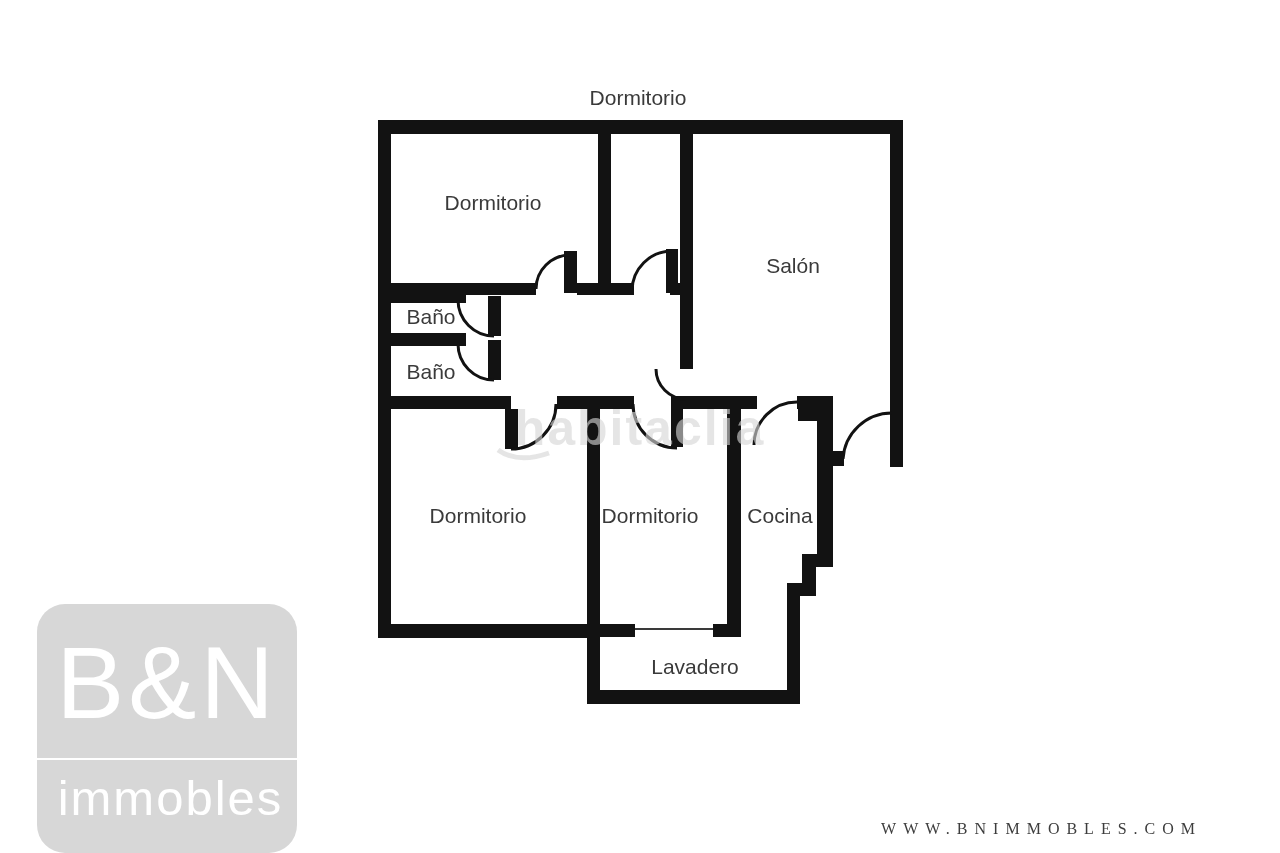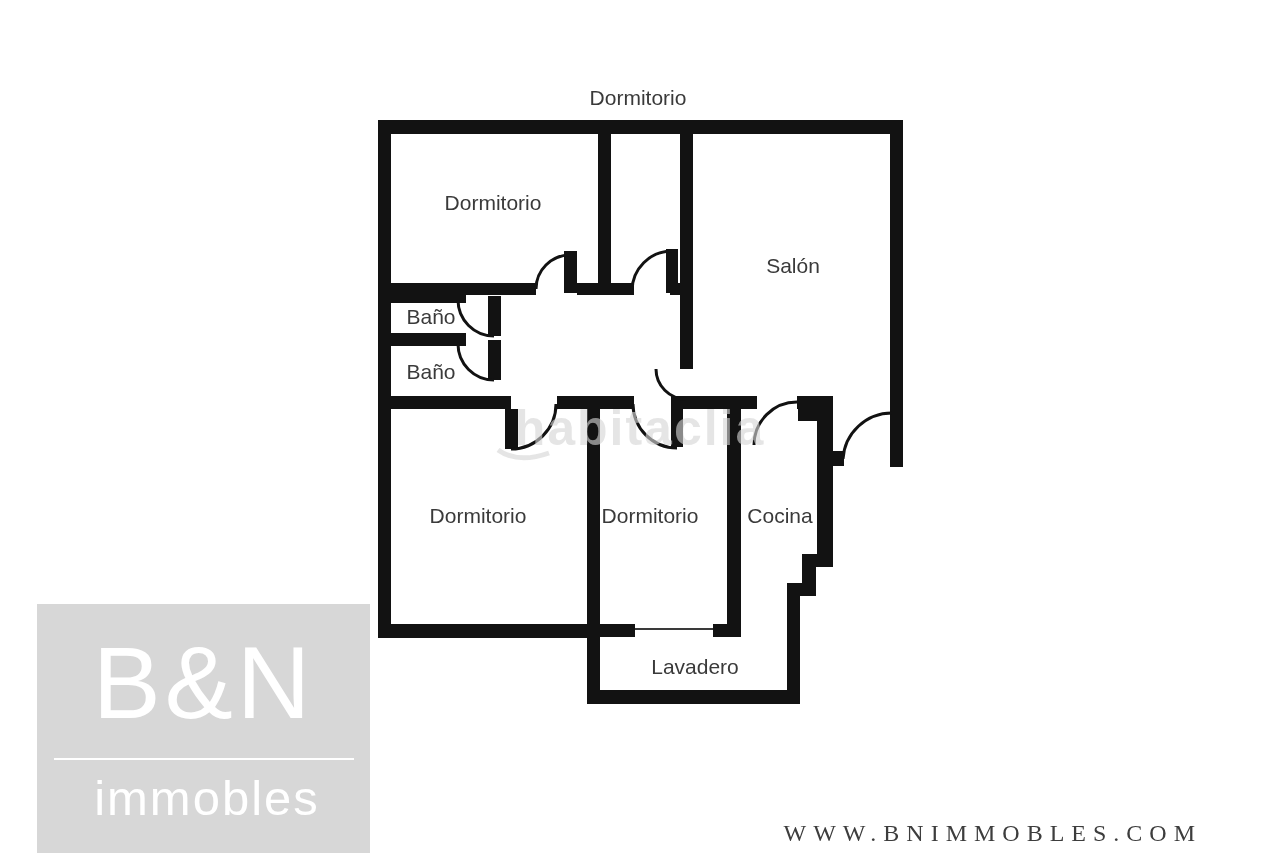--- a/index.html
+++ b/index.html
@@ -19,24 +19,25 @@
   .watermark-text{
     font-family:"Liberation Sans",sans-serif;
     font-size:50px;
     font-weight:bold;
     letter-spacing:2px;
     fill:rgba(213,213,213,0.62);
   }
   .logo-box{
     position:absolute;
     left:37px;top:604px;
-    width:333px;height:249px;
+    width:260px;height:249px;
     background:#d7d7d7;
     text-align:center;
     color:#ffffff;
+    border-radius:28px;
   }
   .logo-main{
     margin-top:28px;
     font-size:102px;
     line-height:102px;
     font-weight:normal;
     letter-spacing:4px;
     color:#ffffff;
   }
   .logo-divider{
@@ -49,21 +50,21 @@
     font-size:49px;
     line-height:52px;
     letter-spacing:2px;
     color:#ffffff;
     padding-left:7px;
   }
   .website{
     position:absolute;
     right:78px;top:820px;
     font-family:"Liberation Serif",serif;
-    font-size:24px;
+    font-size:16px;
     letter-spacing:7px;
     color:#3d3d3d;
     white-space:nowrap;
   }
 </style>
 </head>
 <body>
 
 <div class="page">
 

